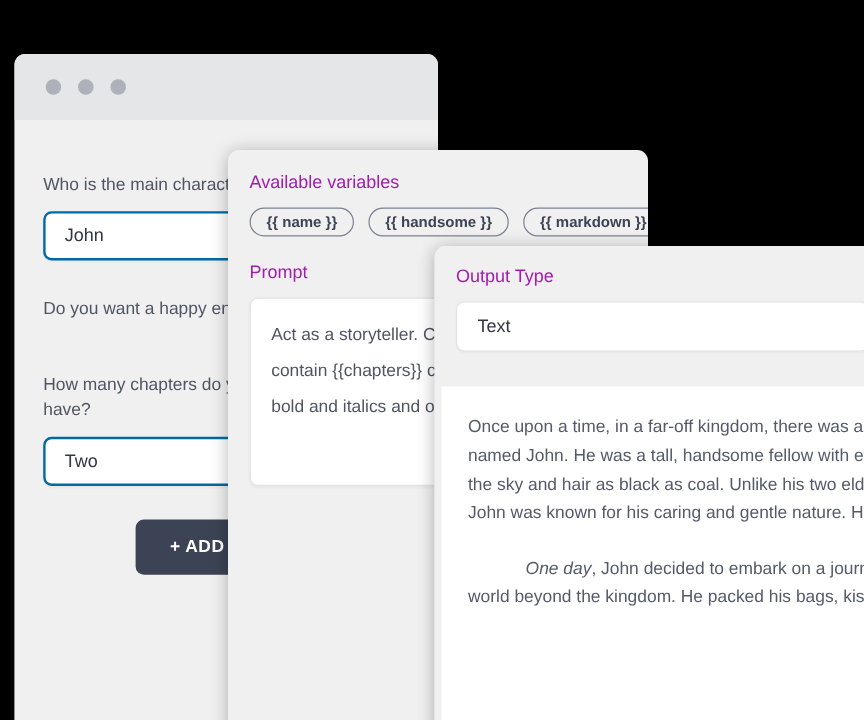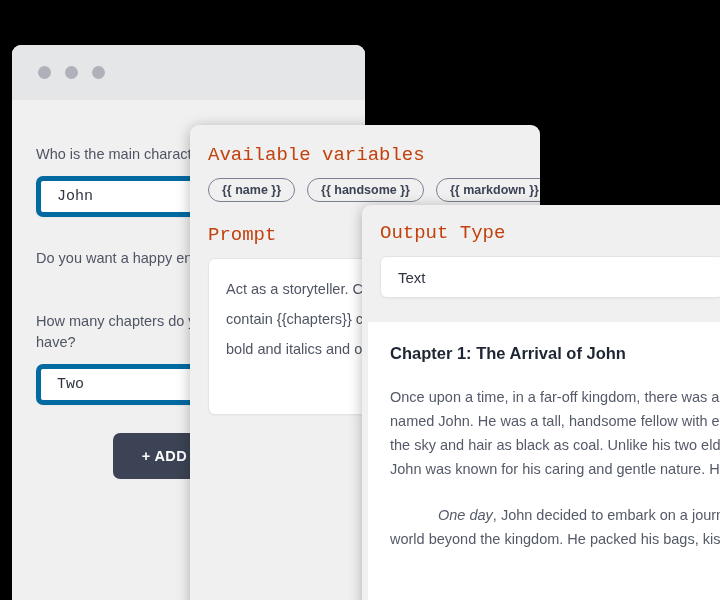--- a/index.html
+++ b/index.html
@@ -53,31 +53,30 @@
   .field-label {
     font-size: 14.5px;
     color: #4f5563;
     line-height: 21px;
     margin-bottom: 11px;
     white-space: nowrap;
   }
   .field-label.wrap { white-space: normal; }
   .text-input {
     background: #ffffff;
-    border: 5px solid #0369a1;
+    border: 2px solid #0369a1;
     border-radius: 7px;
     height: 41px;
     display: flex;
     align-items: center;
     padding: 0 16px;
     box-sizing: border-box;
     font-size: 15px;
     color: #2f3543;
     box-shadow: 0 1px 2px rgba(16,24,40,0.04);
-    font-family: Liberation Mono, monospace;
   }
   .gap { height: 31px; }
   .add-row {
     margin-top: 28px;
     display: flex;
     justify-content: center;
   }
   .add-button {
     background: #3b4354;
     color: #ffffff;
@@ -97,24 +96,23 @@
 
   
   #panel-prompt {
     left: 190px;
     top: 125px;
     width: 350px;
     height: 490px;
   }
   #panel-prompt .inner { padding: 19px 18px 0 18px; }
   .section-label {
-    font-size: 19px;
-    color: #c2410c;
+    font-size: 15px;
+    color: #a21caf;
     margin-bottom: 12px;
-    font-family: Liberation Mono, monospace;
   }
   .pill-row {
     display: flex;
     gap: 12px;
     margin-bottom: 22px;
     white-space: nowrap;
   }
   .pill {
     border: 1px solid #7b8192;
     border-radius: 14px;
@@ -240,21 +238,20 @@
   </div>
 </div>
 
 <div class="panel" id="panel-output">
   <div class="inner">
     <div class="section-label">Output Type</div>
     <div class="select-input">Text</div>
   </div>
 
   <div class="output-sheet">
-    <div class="story-heading">Chapter 1: The Arrival of John</div>
 
     <div class="story-para">
       <div>Once upon a time, in a far-off kingdom, there was a boy</div>
       <div>named John. He was a tall, handsome fellow with eyes as blue as</div>
       <div>the sky and hair as black as coal. Unlike his two elder brothers,</div>
       <div>John was known for his caring and gentle nature. His parents</div>
     </div>
 
     <div class="story-para">
       <div><em>One day</em><span>, John decided to embark on a journey to explore the</span></div>

